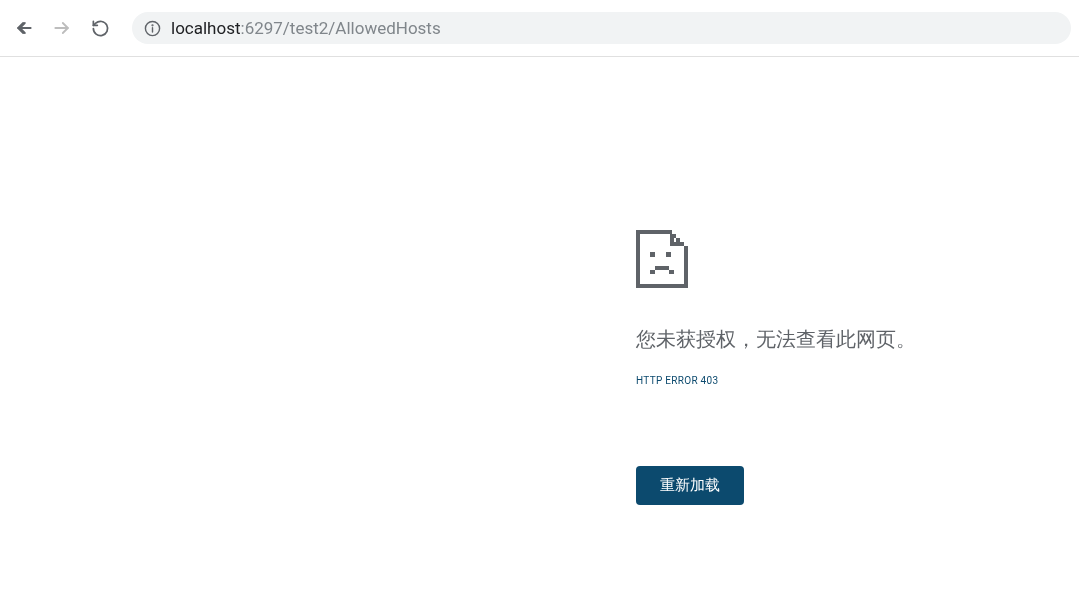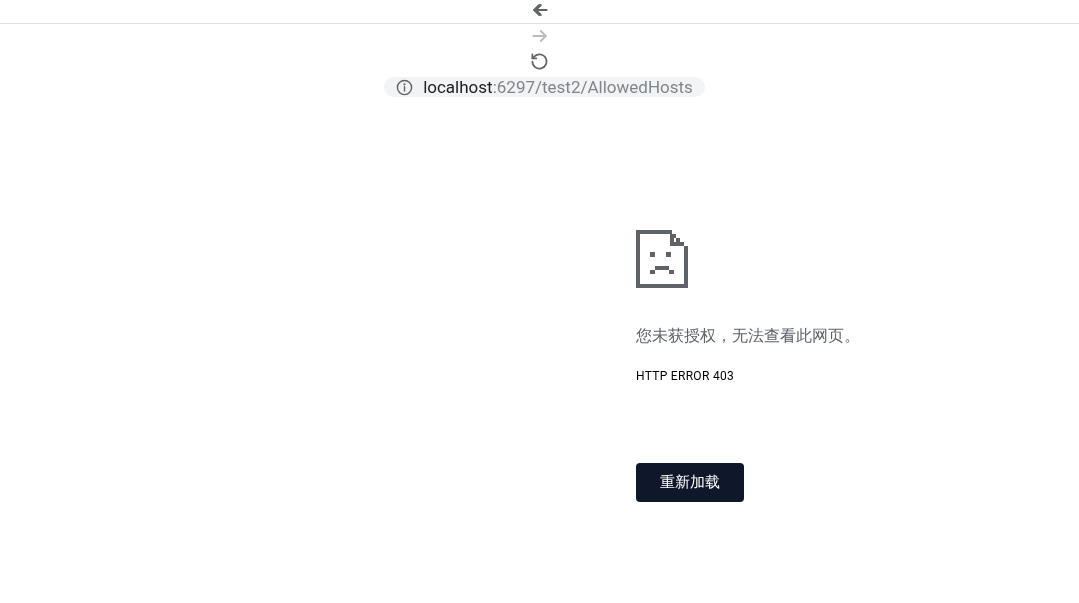--- a/index.html
+++ b/index.html
@@ -10,25 +10,24 @@
     body {
       font-family: -apple-system, BlinkMacSystemFont, "Segoe UI", Roboto, sans-serif;
       background: #fff;
       width: 1079px;
       height: 603px;
       overflow: hidden;
     }
     .toolbar {
       display: flex;
       align-items: center;
-      height: 24px;
+      height: 57px;
       padding: 0 8px;
       border-bottom: 1px solid #e0e0e0;
       gap: 6px;
-      flex-direction: column;
     }
     .nav-btn {
       width: 32px;
       height: 32px;
       display: flex;
       align-items: center;
       justify-content: center;
       border: none;
       background: transparent;
       cursor: pointer;
@@ -79,32 +78,32 @@
       font-size: 26px;
       font-weight: 400;
       color: #202124;
       margin-bottom: 18px;
       line-height: 1.35;
     }
     .error-title .bold-host {
       font-weight: 500;
     }
     .error-desc {
-      font-size: 16px;
+      font-size: 20px;
       color: #5f6368;
       margin-bottom: 22px;
     }
     .error-code {
-      font-size: 12px;
-      color: #000000;
+      font-size: 10px;
+      color: #0c4a6e;
       margin-bottom: 80px;
       letter-spacing: 0.3px;
     }
     .reload-btn {
-      background: #0f172a;
+      background: #0c4a6e;
       color: #fff;
       border: none;
       padding: 10px 24px;
       font-size: 15px;
       border-radius: 4px;
       cursor: pointer;
       font-weight: 500;
     }
   </style>
 </head>

